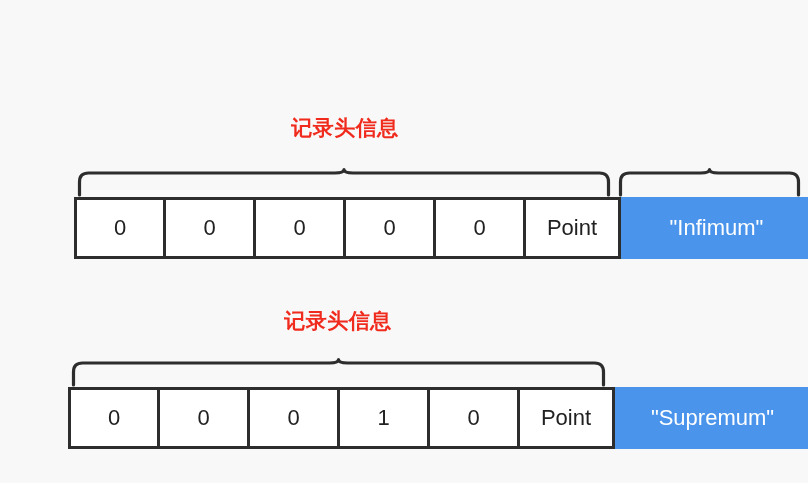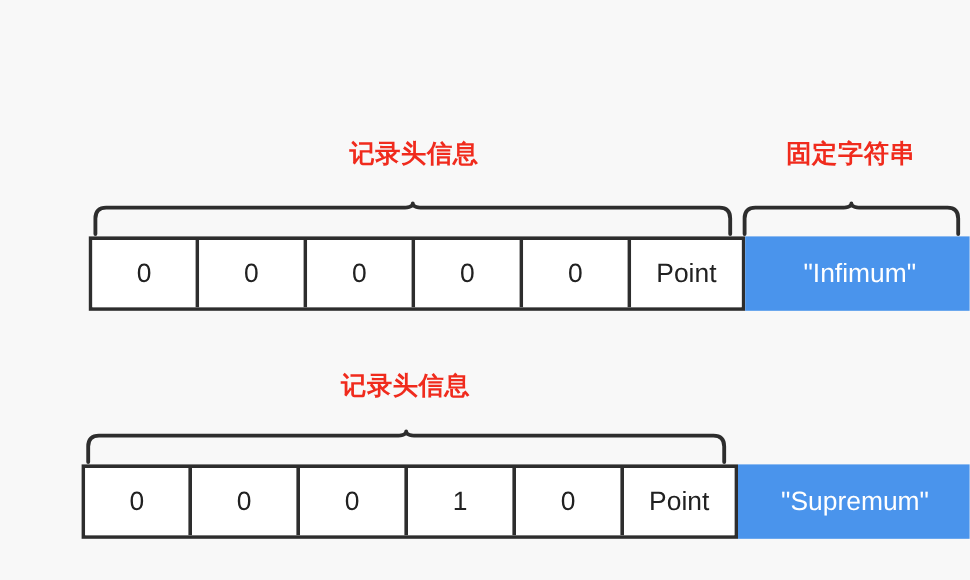--- a/index.html
+++ b/index.html
@@ -81,21 +81,20 @@
     font-family: "Liberation Sans", sans-serif;
   }
 </style>
 </head>
 <body>
 
 <div class="canvas">
 
   <div class="brace-label" style="left:312px; top:118px;">记录头信息</div>
 
-  <div class="brace-label" style="left:676px; top:118px;">固定字符串</div>
 
   <div class="brace" style="left:44px; top:168px; width:534px; height:28px;">
     <svg width="534" height="28" viewBox="0 0 534 28">
       <path d="M 2.5 27 L 2.5 14 Q 2.5 5 11.5 5 L 258 5 Q 267 5 267 1.5 Q 267 5 276 5 L 522.5 5 Q 531.5 5 531.5 14 L 531.5 27" fill="none" stroke="#2d2d2d" stroke-width="3.2" stroke-linecap="round" stroke-linejoin="round"></path>
     </svg>
   </div>
 
   <div class="brace" style="left:585px; top:168px; width:183px; height:28px;">
     <svg width="183" height="28" viewBox="0 0 183 28">
       <path d="M 2.5 27 L 2.5 14 Q 2.5 5 11.5 5 L 82.5 5 Q 91.5 5 91.5 1.5 Q 91.5 5 100.5 5 L 171.5 5 Q 180.5 5 180.5 14 L 180.5 27" fill="none" stroke="#2d2d2d" stroke-width="3.2" stroke-linecap="round" stroke-linejoin="round"></path>

